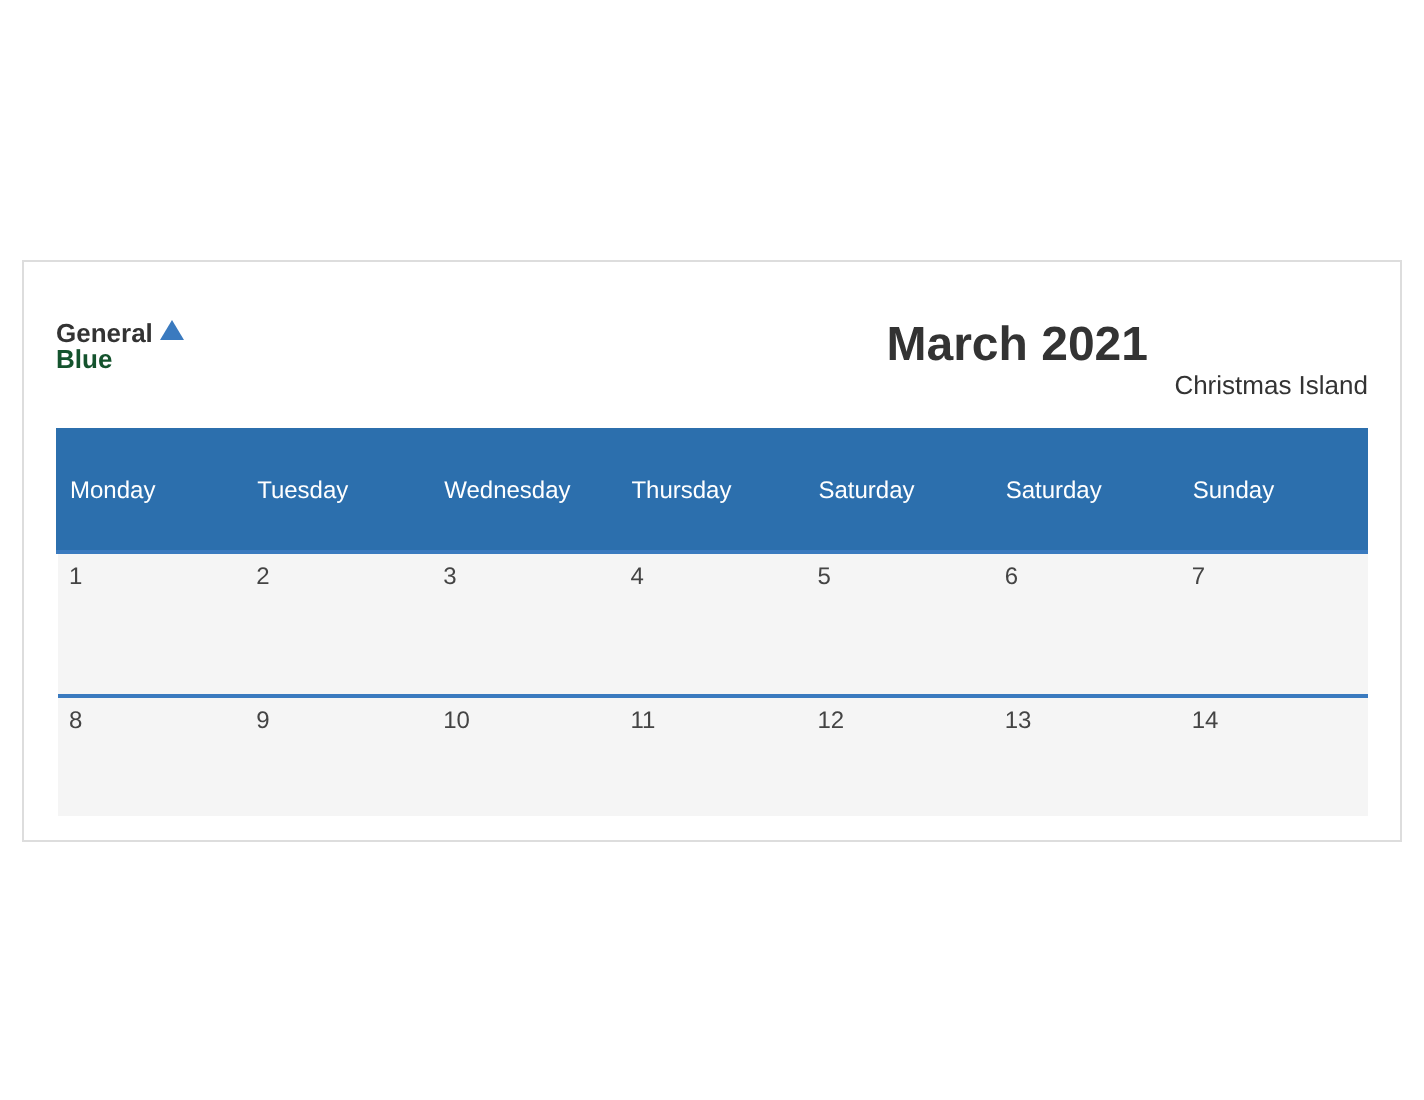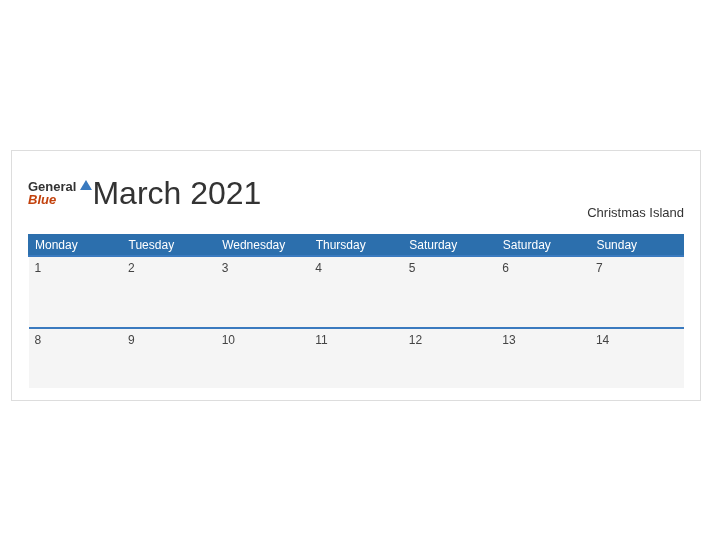--- a/index.html
+++ b/index.html
@@ -41,47 +41,46 @@
       height: 0;
       border-left: 6px solid transparent;
       border-right: 6px solid transparent;
       border-bottom: 10px solid #3a7abf;
       display: inline-block;
       margin-left: 2px;
     }
     .logo-blue {
       font-size: 13px;
       font-weight: bold;
-      color: #c2410c;
-      font-style: italic;
+      color: #14532d;
     }
     .calendar-title {
-      font-size: 32px;
-      font-weight: normal;
+      font-size: 24px;
+      font-weight: bold;
       color: #333;
-      text-align: left;
+      text-align: right;
       flex: 1;
     }
     .calendar-region {
       font-size: 13px;
       color: #333;
       text-align: right;
       min-width: 110px;
       margin-top: 38px;
     }
     .calendar-grid {
       width: 100%;
       border-collapse: collapse;
     }
     .calendar-grid thead tr th {
       background: #2c6fad;
       color: #fff;
       font-size: 12px;
       font-weight: normal;
-      padding: 3px 6px;
+      padding: 23px 6px;
       text-align: left;
       border: 1px solid #2c6fad;
     }
     .calendar-grid tbody tr {
       border-top: 2px solid #3a7abf;
     }
     .calendar-grid tbody tr td {
       background: #f5f5f5;
       vertical-align: top;
       padding: 4px 6px 2px 6px;

